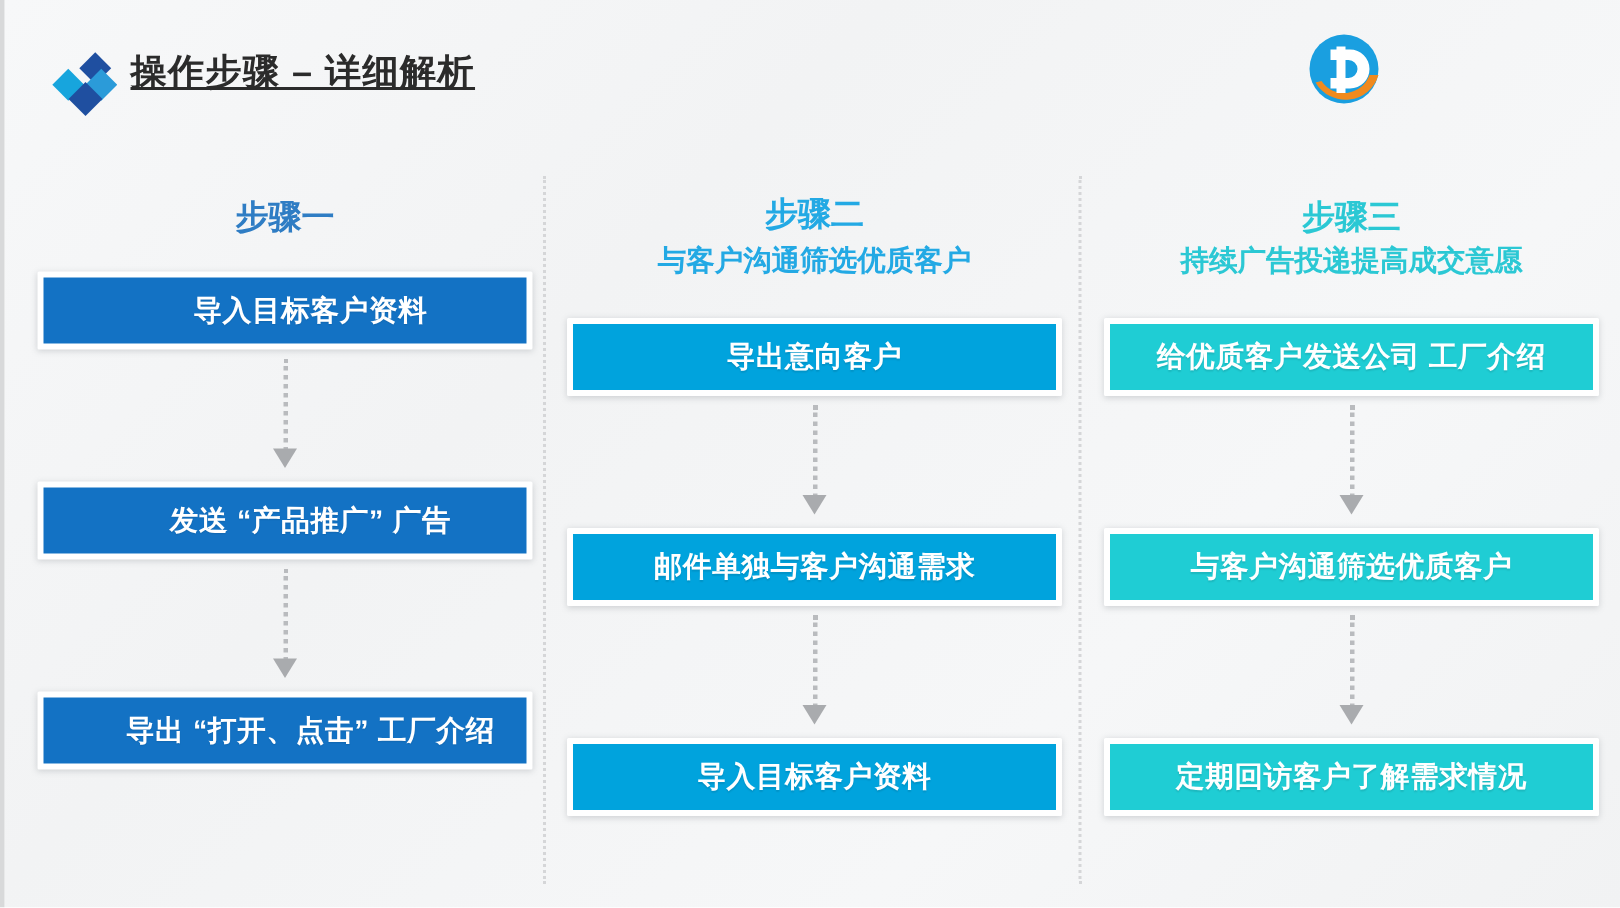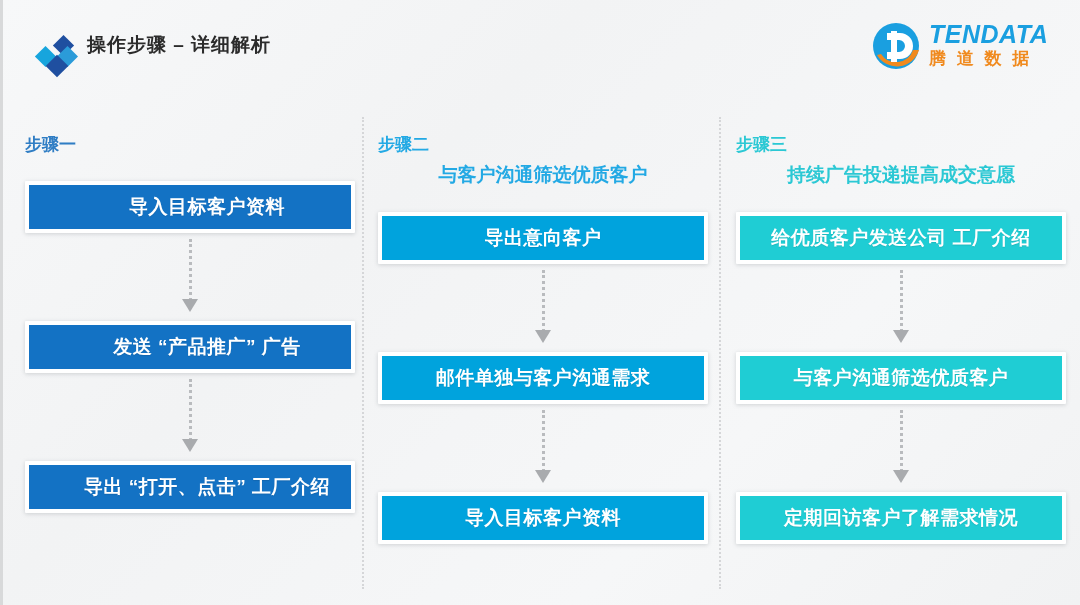--- a/index.html
+++ b/index.html
@@ -35,25 +35,26 @@
     left: 31px;
     top: 34px;
     width: 44px;
     height: 44px;
   }
 
   #page-title {
     position: absolute;
     left: 84px;
     top: 32px;
-    font-size: 19px;
+    font-size: 24px;
     font-weight: bold;
     color: #2b2b2b;
     letter-spacing: 1px;
     white-space: nowrap;
+    text-decoration: underline;
   }
 
   
   #logo {
     position: absolute;
     right: 26px;
     top: 17px;
     width: 190px;
     height: 62px;
   }
@@ -100,25 +101,26 @@
   #divider-1 { left: 359px; }
   #divider-2 { left: 716px; }
 
   
   .column {
     position: absolute;
     top: 130px;
     width: 330px;
   }
   #col-1 { left: 22px; }
-  #col-2 { left: 375px; }
+  #col-2 { left: 375px; font-family: Liberation Mono, monospace; }
   #col-3 { left: 733px; }
 
   .step-title {
-    font-size: 17px;
+    text-align: center;
+    font-size: 22px;
     font-weight: bold;
     line-height: 29px;
     white-space: nowrap;
   }
   .step-sub {
     text-align: center;
     font-size: 19px;
     font-weight: bold;
     line-height: 30px;
     margin-top: 1px;
@@ -201,24 +203,20 @@
 
     <div id="logo">
       <div id="logo-mark">
         <svg width="58" height="58" viewBox="0 0 58 58">
           <circle cx="29" cy="27" r="23" fill="#1a9fe0"></circle>
           <path d="M10 36 A23 23 0 0 0 52 31 L46 31 A18 18 0 0 1 14 35 Z" fill="#f08a1e"></path>
           <path d="M20 14 L33 14 A13 13 0 0 1 33 40 L20 40 L20 33 L32 33 A6 6 0 0 0 32 21 L20 21 Z" fill="#ffffff"></path>
           <rect x="24" y="12" width="6" height="31" fill="#ffffff"></rect>
         </svg>
       </div>
-      <div id="logo-text">
-        <div class="logo-en">TENDATA</div>
-        <div class="logo-cn">腾 道 数 据</div>
-      </div>
     </div>
   </div>
 
   <div id="divider-1" class="col-divider"></div>
   <div id="divider-2" class="col-divider"></div>
 
   <div id="col-1" class="column">
     <div class="step-title">步骤一</div>
     <div class="boxes">
 

